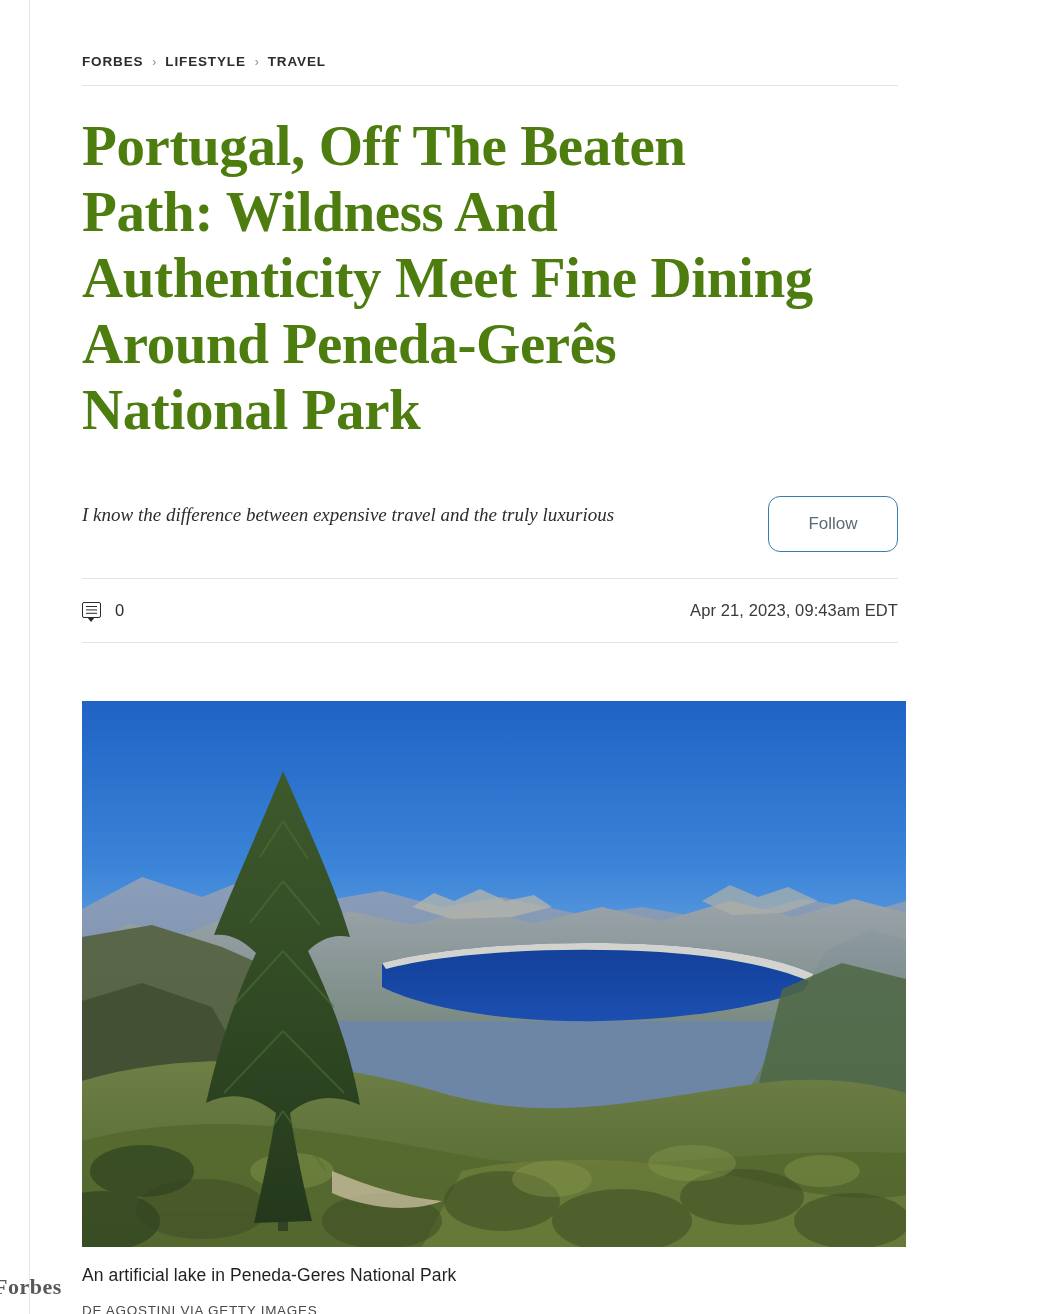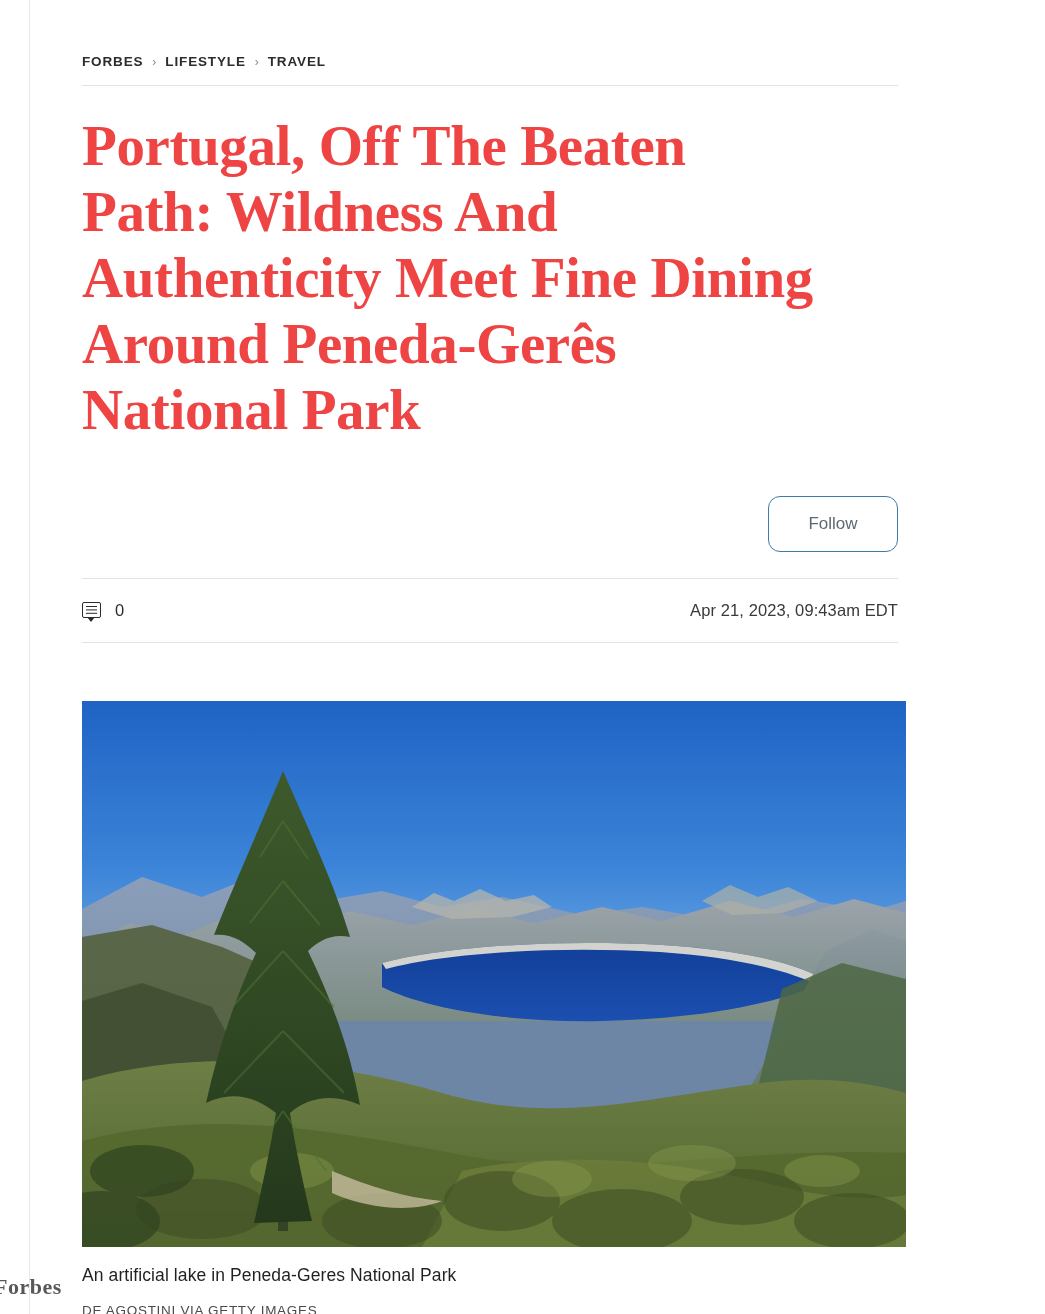--- a/index.html
+++ b/index.html
@@ -74,21 +74,21 @@
   }
 
   
   h1.headline {
     font-family: "Liberation Serif", serif;
     font-weight: 700;
     font-size: 57px;
     line-height: 1.16;
     letter-spacing: -0.4px;
     margin: 27px 0 0 0;
-    color: #ef4444;
+    color: #4d7c0f;
     max-width: 740px;
   }
 
   
   .byline-wrap {
     display: flex;
     align-items: flex-start;
     justify-content: space-between;
     margin-top: 46px;
     padding-bottom: 26px;
@@ -236,20 +236,21 @@
       <span class="sep">›</span>
       <a href="#">LIFESTYLE</a>
       <span class="sep">›</span>
       <a href="#">TRAVEL</a>
     </nav>
 
     <h1 class="headline">Portugal, Off The Beaten Path: Wildness And Authenticity Meet Fine Dining Around Peneda-Gerês National Park</h1>
 
     <div class="byline-wrap">
       <div class="byline-left">
+        <div class="byline-tagline">I know the difference between expensive travel and the truly luxurious</div>
       </div>
       <button class="follow-btn">Follow</button>
     </div>
 
     <div class="meta-bar">
       <div class="comments">
         <span class="comment-icon"></span>
         <span>0</span>
       </div>
       <div class="timestamp">Apr 21, 2023, 09:43am EDT</div>

